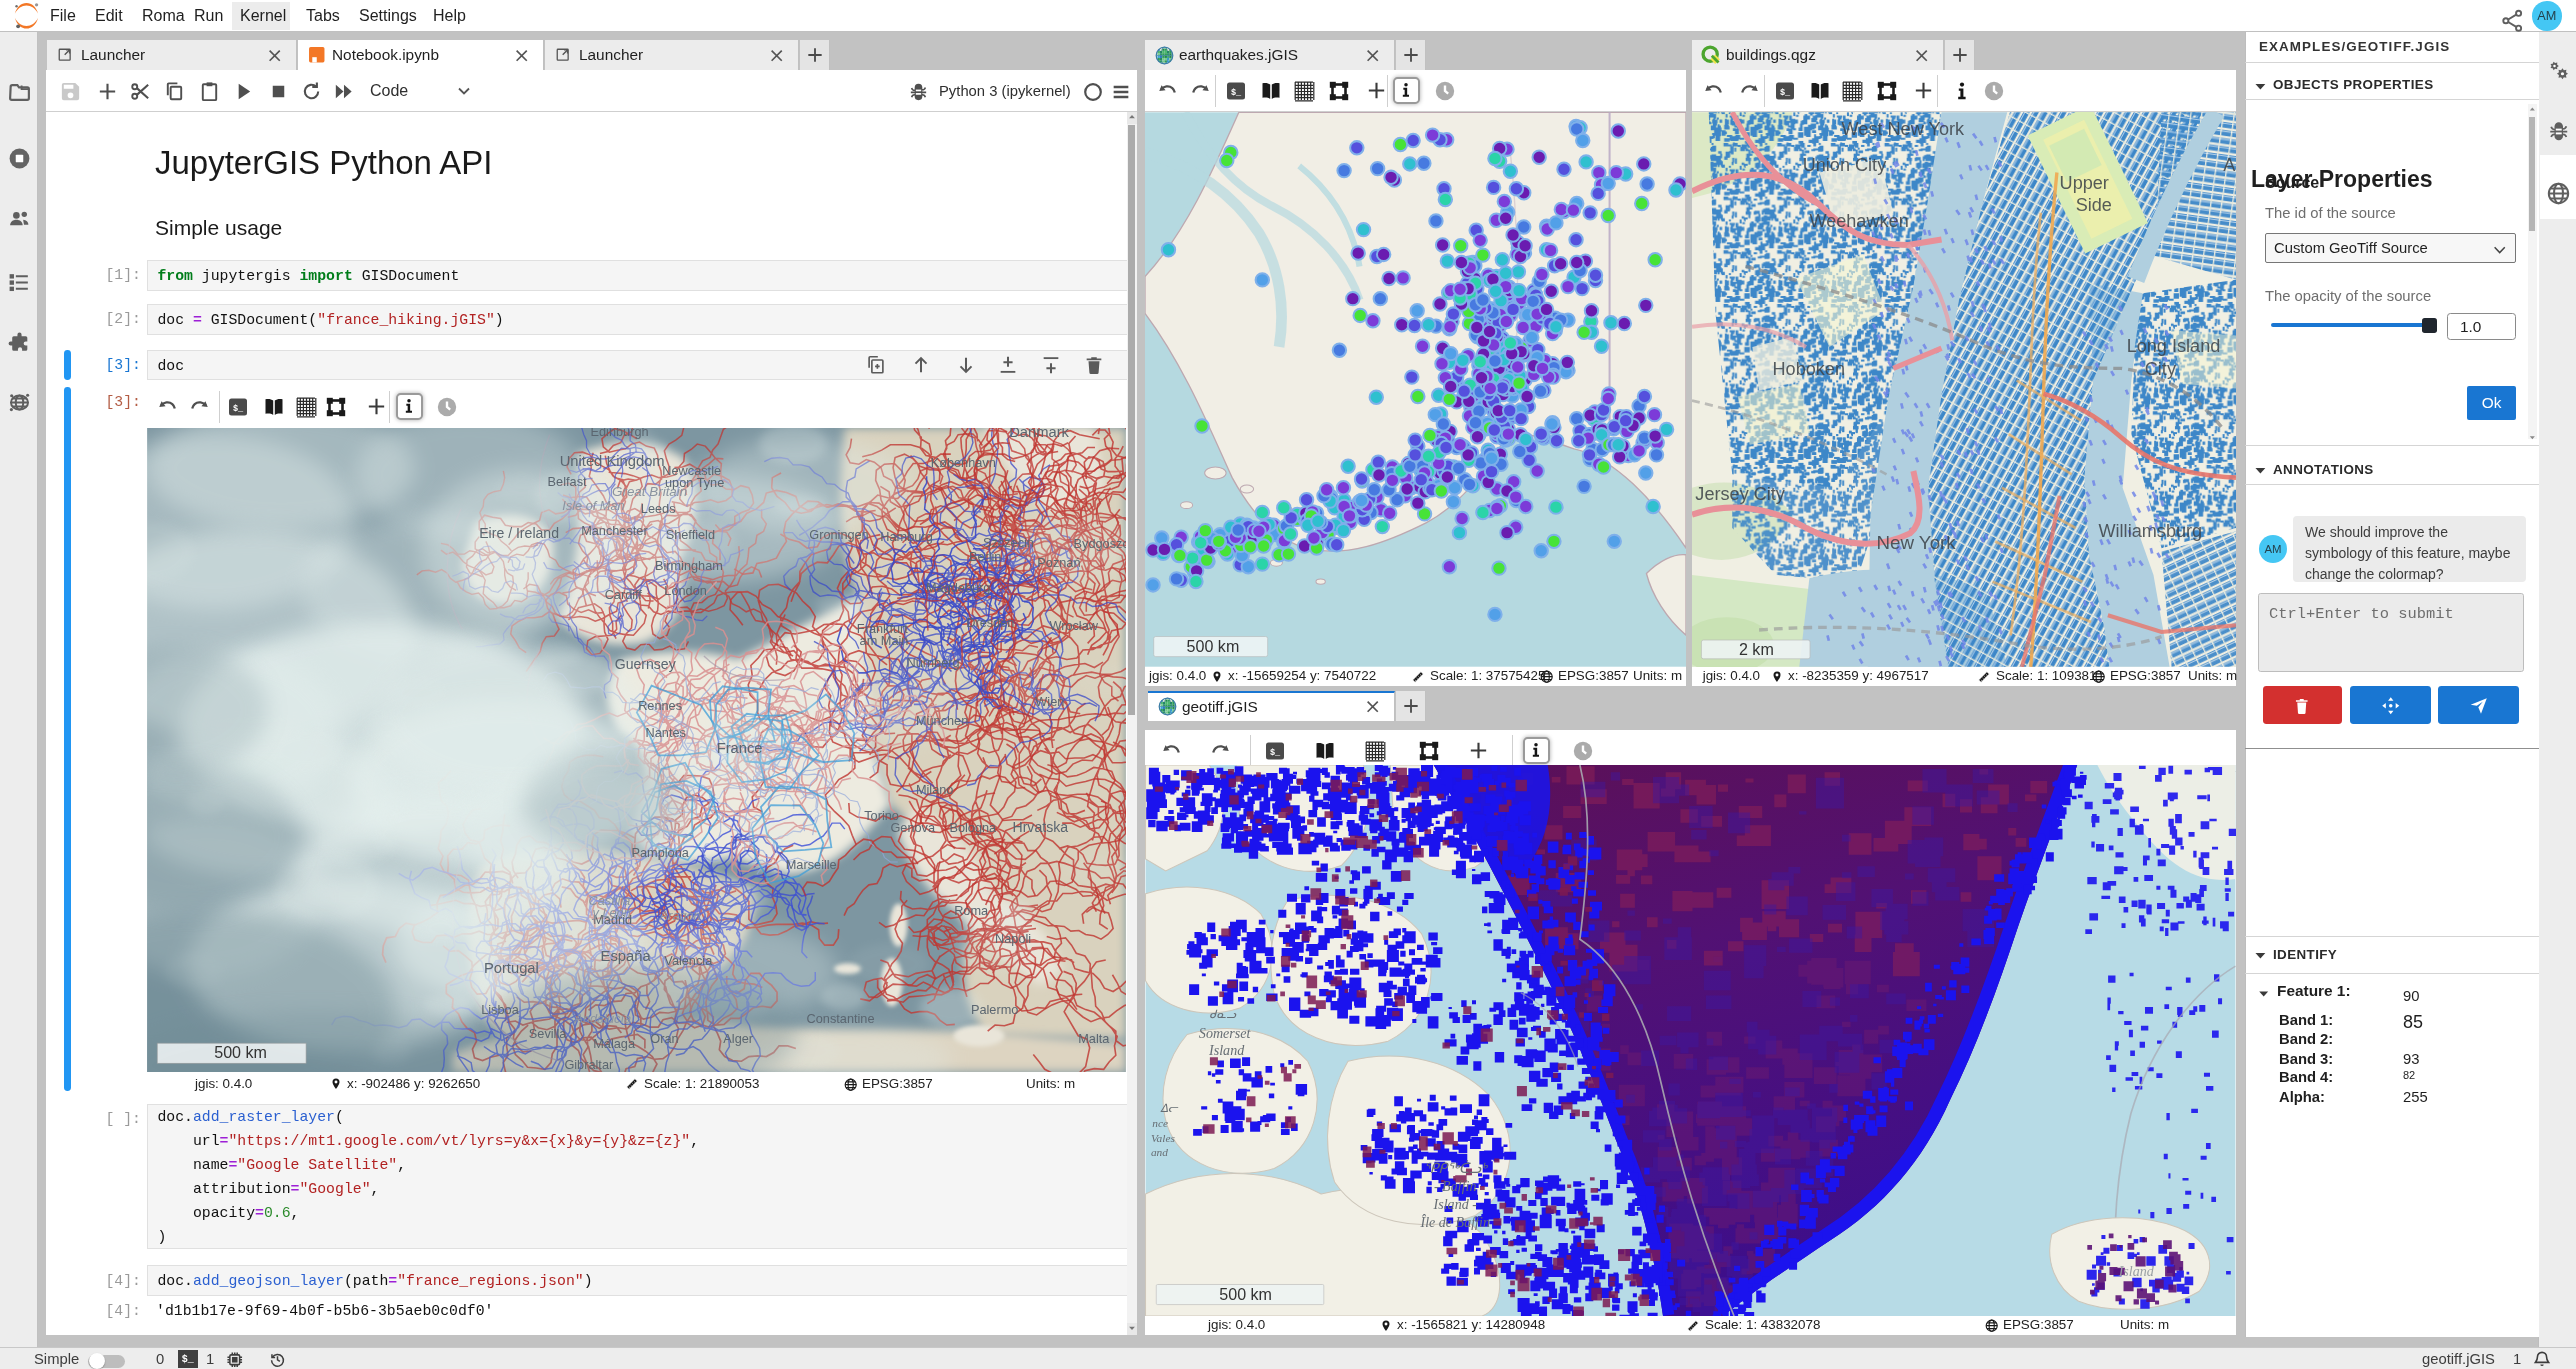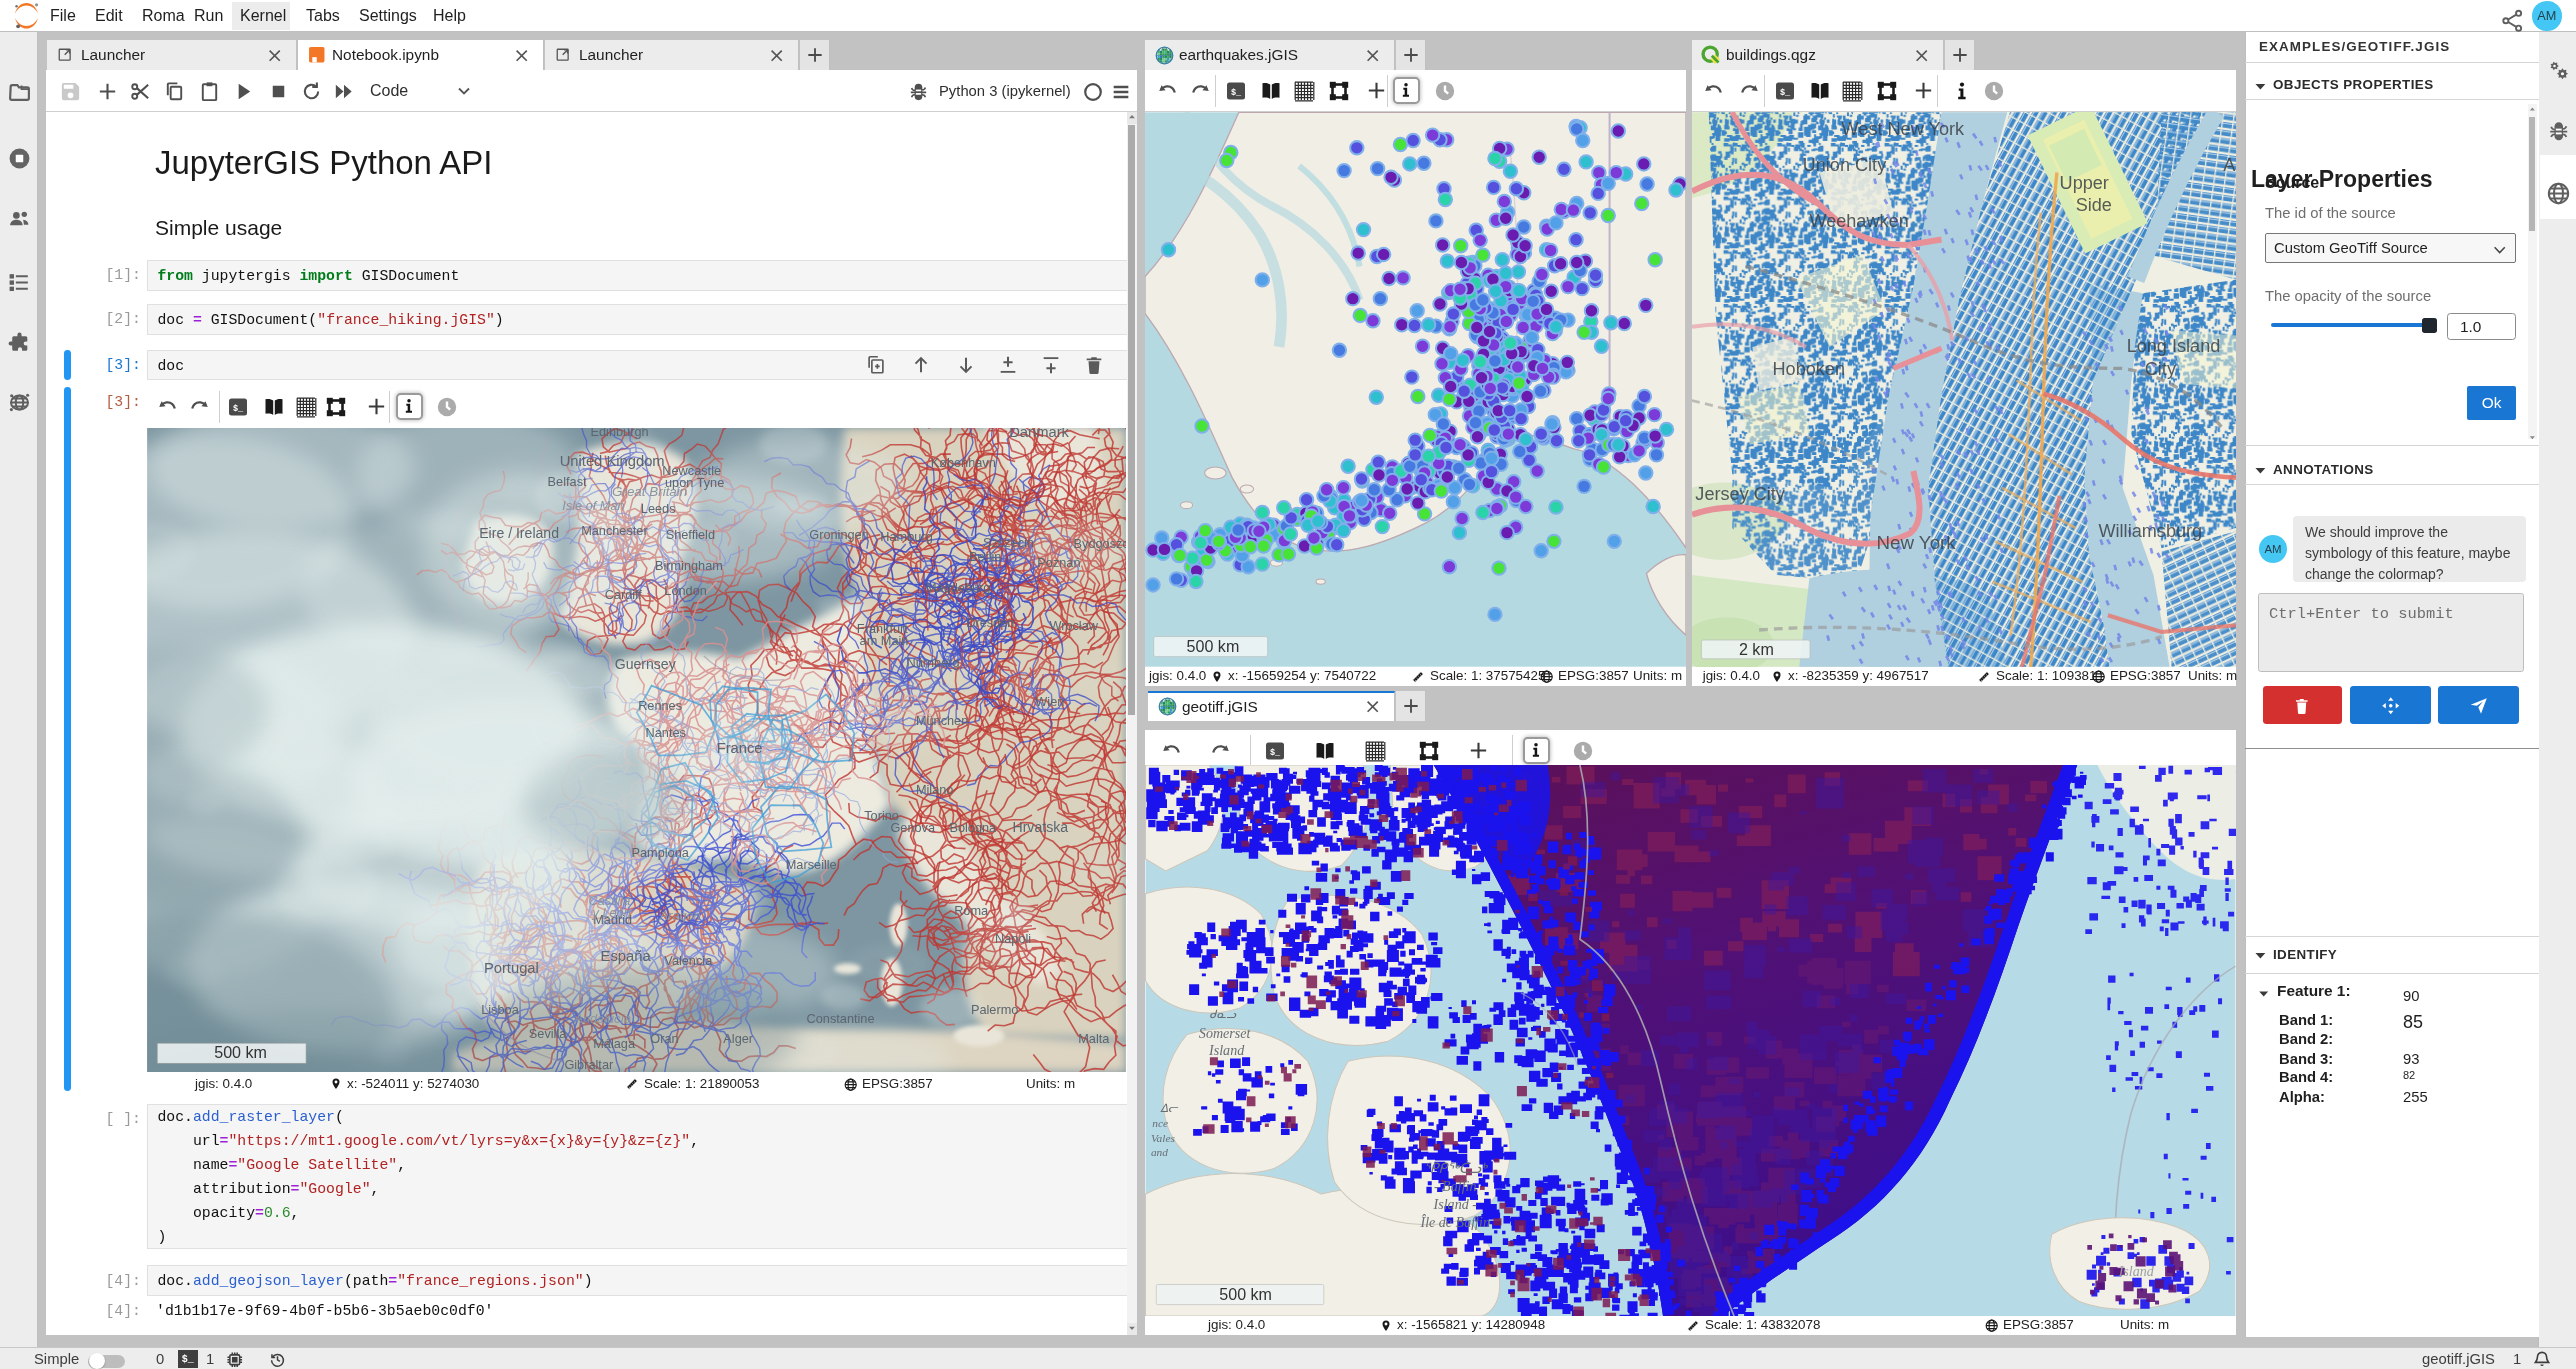--- a/index.html
+++ b/index.html
@@ -502,21 +502,21 @@
       <text x="622" y="955" font-size="19" fill="#5b6670">Gibraltar</text>
     </g>
     <rect x="15" y="917" width="222" height="30" fill="#fbfdfd" opacity=".8" stroke="#9a9a9a"></rect>
     <text x="100" y="939" font-size="24" fill="#333" font-family="Liberation Sans,sans-serif">500 km</text>
   </svg>
 <div class="abs" style="left:147px;top:1072px;width:979px;height:23px;background:#fff;font-size:13.4px;color:#222;">
     <span class="abs" style="left:48px;top:4px;white-space:nowrap;">jgis: 0.4.0</span>
     <svg class="abs" style="left:182px;top:5.4px;" width="14" height="14" viewBox="0 0 24 24" xmlns="http://www.w3.org/2000/svg">
       <path fill="#1a1a1a" d="M12 2.5 a6 6 0 0 1 6 6 c0 4.5-6 12-6 12 s-6-7.5-6-12 a6 6 0 0 1 6-6 z m0 3.5 a2.5 2.5 0 1 0 0 5 2.5 2.5 0 0 0 0-5z"></path>
     </svg>
-    <span class="abs" style="left:200px;top:4px;white-space:nowrap;">x: -524011 y: 5274030</span>
+    <span class="abs" style="left:200px;top:4px;white-space:nowrap;">x: -902486 y: 9262650</span>
     <svg class="abs" style="left:478px;top:5.4px;" width="14" height="14" viewBox="0 0 24 24" xmlns="http://www.w3.org/2000/svg">
       <path fill="#1a1a1a" d="M3 17 L17 3 L21 7 L7 21 Z M6.5 16.5 l2 2 M9.5 13.5 l2 2 M12.5 10.5 l2 2 M15.5 7.5 l2 2" stroke="#fff" stroke-width="1.1"></path>
     </svg>
     <span class="abs" style="left:497px;top:4px;white-space:nowrap;">Scale: 1: 21890053</span>
     <svg class="abs" style="left:696px;top:4.7px;" width="15.4" height="15.4" viewBox="0 0 24 24" xmlns="http://www.w3.org/2000/svg">
       <g fill="none" stroke="#1a1a1a" stroke-width="1.8">
         <circle cx="12" cy="12" r="8.6"></circle>
         <ellipse cx="12" cy="12" rx="4" ry="8.6"></ellipse>
         <path d="M3.4 12 H20.6 M4.6 7.5 H19.4 M4.6 16.5 H19.4"></path>
       </g>

